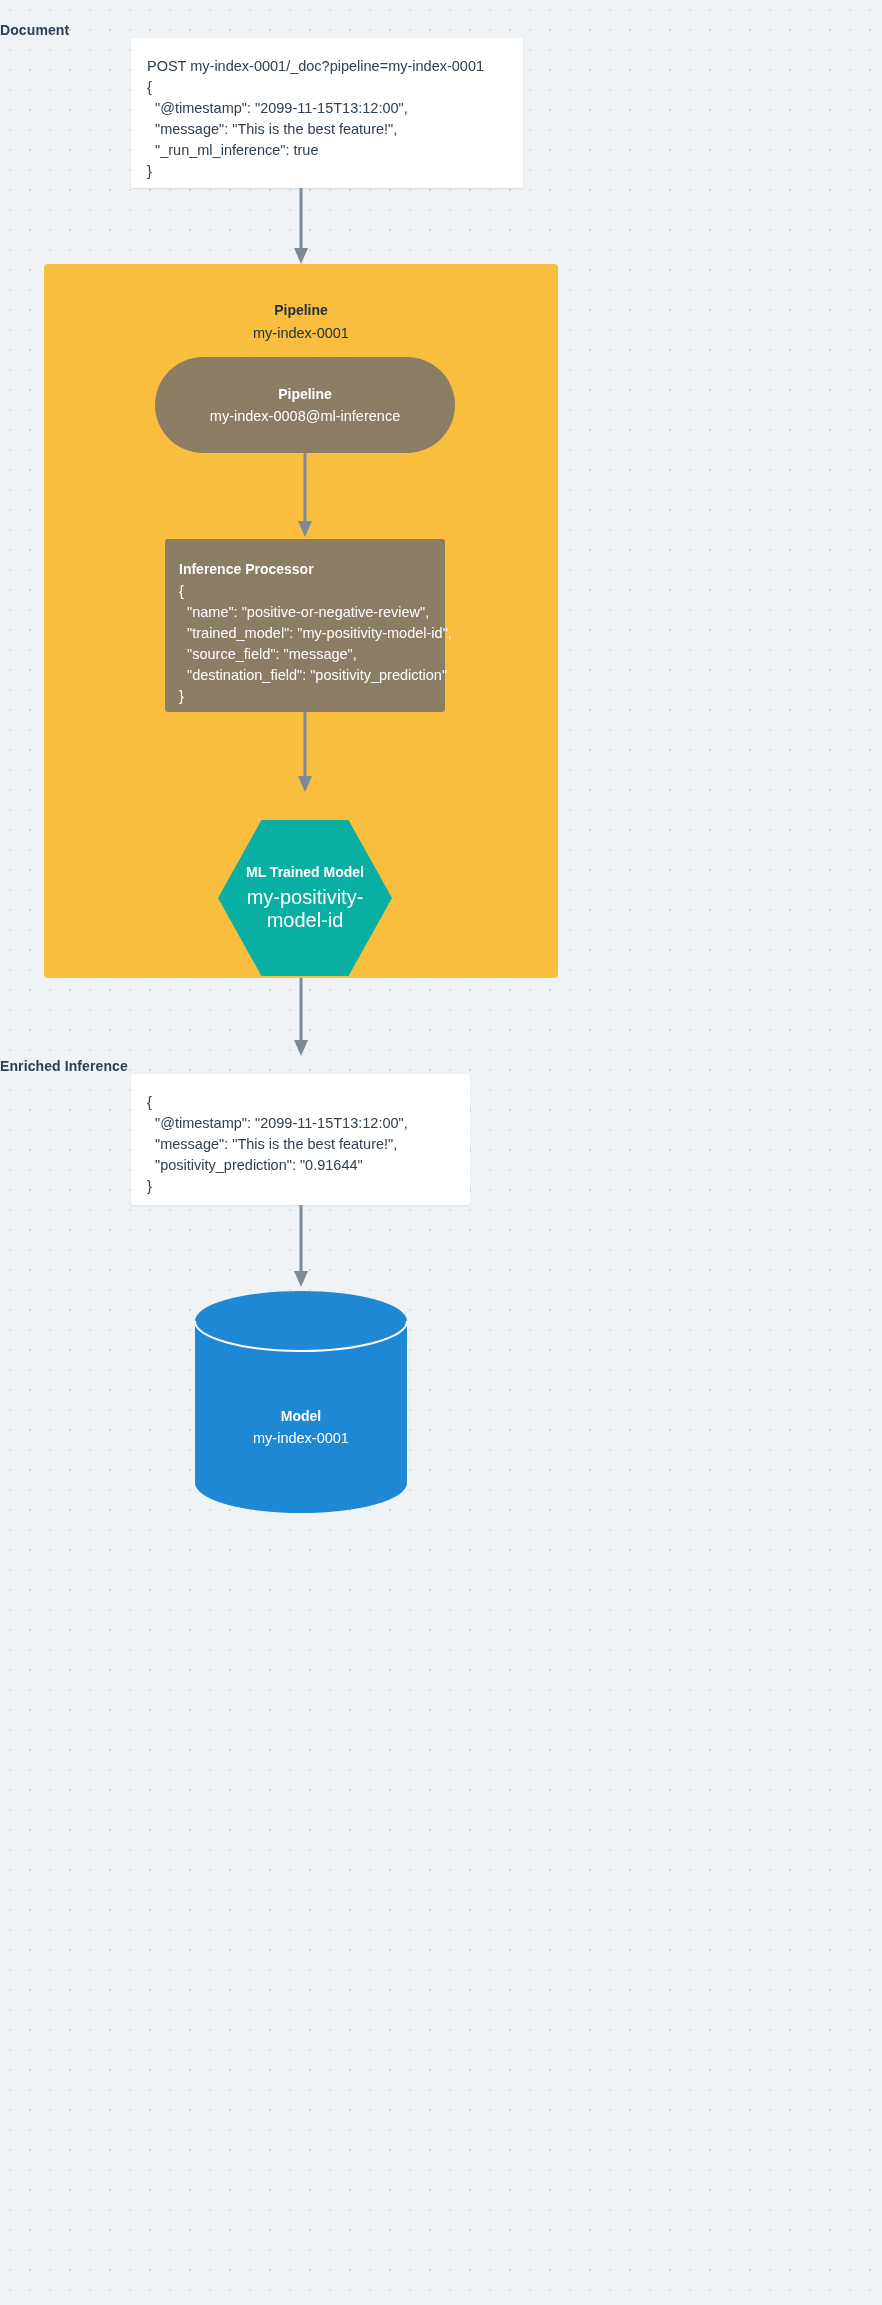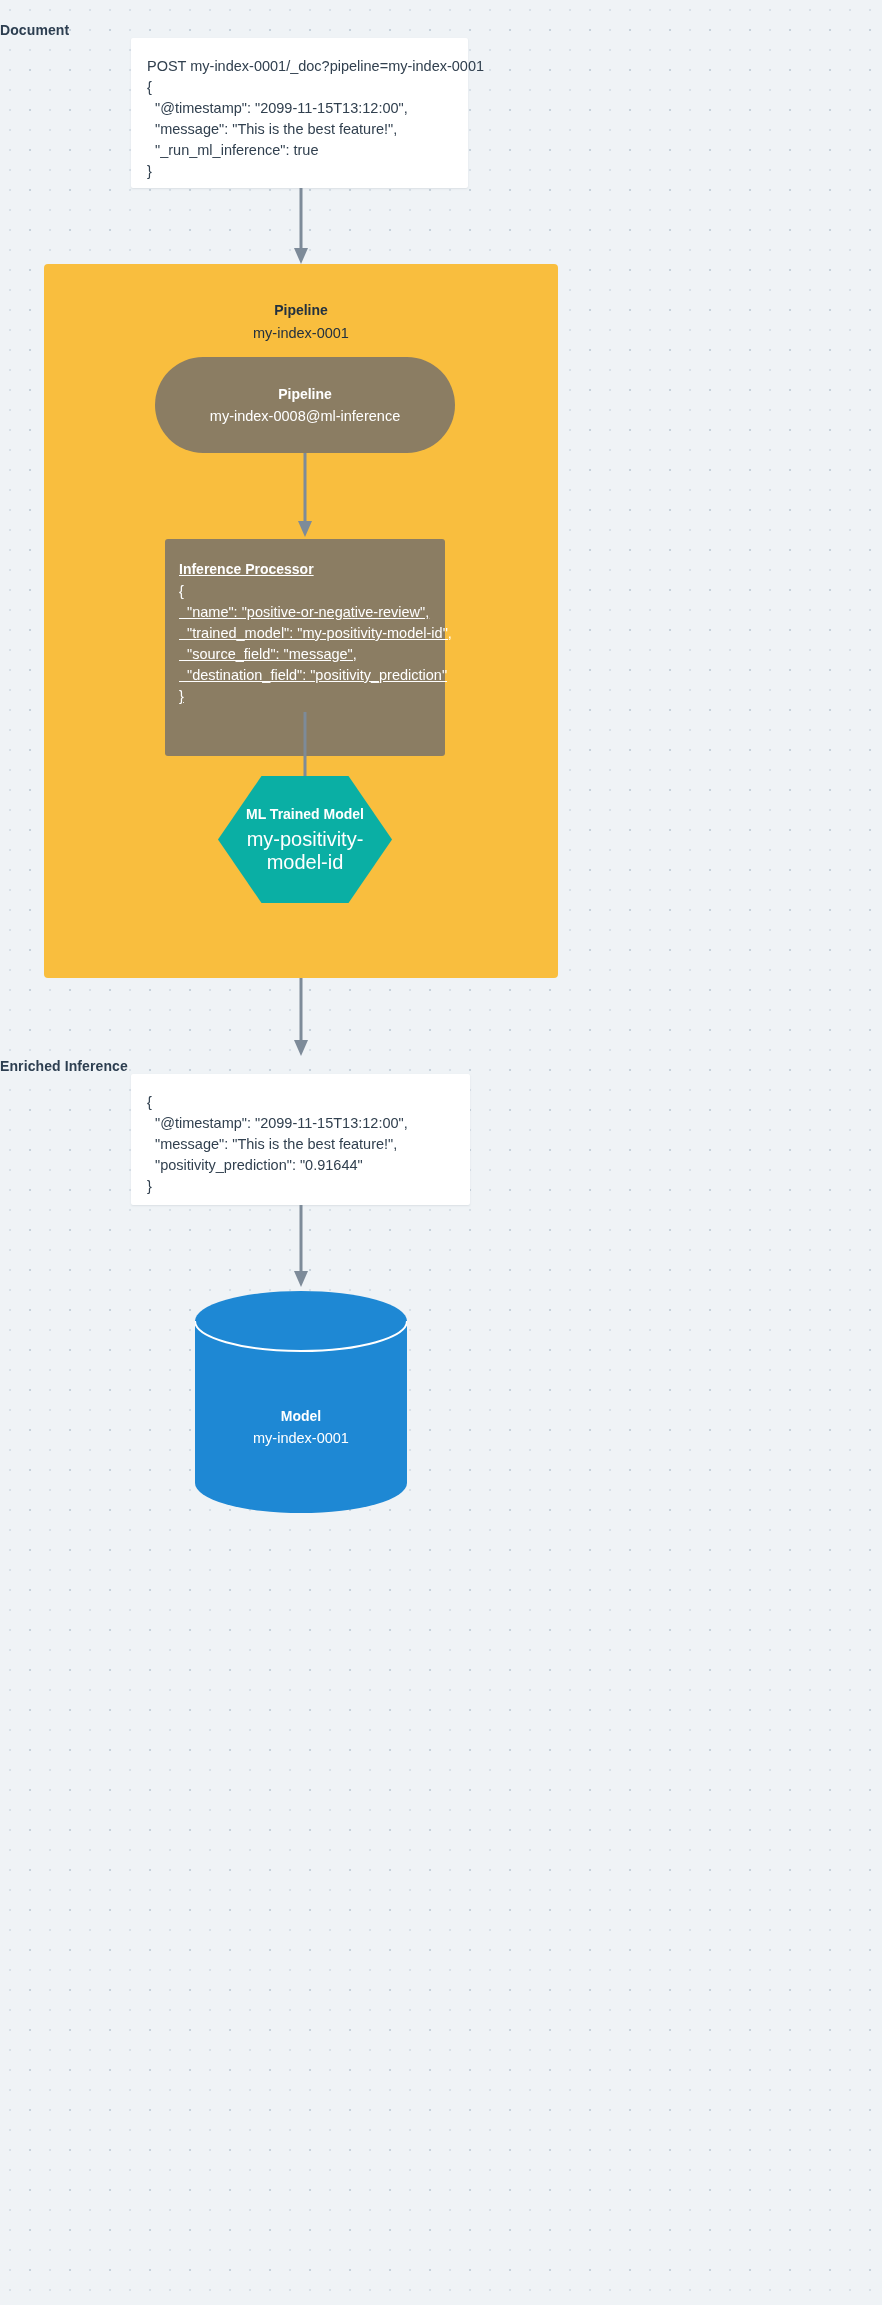--- a/index.html
+++ b/index.html
@@ -134,21 +134,21 @@
   
   .arrow { position: absolute; }
 </style>
 </head>
 <body>
 
 <div id="canvas"></div>
 
 <div class="caption" style="top:22px;left:0;">Document</div>
 
-<div class="node doc-card" style="left:131px;top:38px;width:337px;height:150px;">
+<div class="node doc-card" style="left:131px;top:38px;width:392px;height:150px;">
   <div class="code">POST my-index-0001/_doc?pipeline=my-index-0001
 {
   "@timestamp": "2099-11-15T13:12:00",
   "message": "This is the best feature!",
   "_run_ml_inference": true
 }</div>
 </div>
 
 <svg class="arrow" style="left:286px;top:188px;" width="30" height="78">
   <line x1="15" y1="0" x2="15" y2="62" stroke="#7d8b99" stroke-width="3"></line>
@@ -163,36 +163,36 @@
 <div class="node stadium" style="left:155px;top:357px;width:300px;height:96px;">
   <div class="t1">Pipeline</div>
   <div class="t2">my-index-0008@ml-inference</div>
 </div>
 
 <svg class="arrow" style="left:290px;top:453px;" width="30" height="86">
   <line x1="15" y1="0" x2="15" y2="70" stroke="#7d8b99" stroke-width="3"></line>
   <polygon points="15,84 8,68 22,68" fill="#7d8b99"></polygon>
 </svg>
 
-<div class="node processor" style="left:165px;top:539px;width:280px;height:217px;text-decoration:underline;">
+<div class="node processor" style="left:165px;top:539px;width:280px;height:173px;">
   <div class="t1">Inference Processor</div>
   <div class="code">{
   "name": "positive-or-negative-review",
   "trained_model": "my-positivity-model-id",
   "source_field": "message",
   "destination_field": "positivity_prediction"
 }</div>
 </div>
 
 <svg class="arrow" style="left:290px;top:712px;" width="30" height="82">
   <line x1="15" y1="0" x2="15" y2="66" stroke="#7d8b99" stroke-width="3"></line>
   <polygon points="15,80 8,64 22,64" fill="#7d8b99"></polygon>
 </svg>
 
-<div class="hexagon" style="left:218px;top:776px;width:174px;height:127px;">
+<div class="hexagon" style="left:218px;top:820px;width:174px;height:156px;">
   <div class="hex-shape"></div>
   <div class="hex-text">
     <div class="t1">ML Trained Model</div>
     <div class="t2">my-positivity-model-id</div>
   </div>
 </div>
 
 <svg class="arrow" style="left:286px;top:978px;" width="30" height="80">
   <line x1="15" y1="0" x2="15" y2="64" stroke="#7d8b99" stroke-width="3"></line>
   <polygon points="15,78 8,62 22,62" fill="#7d8b99"></polygon>

